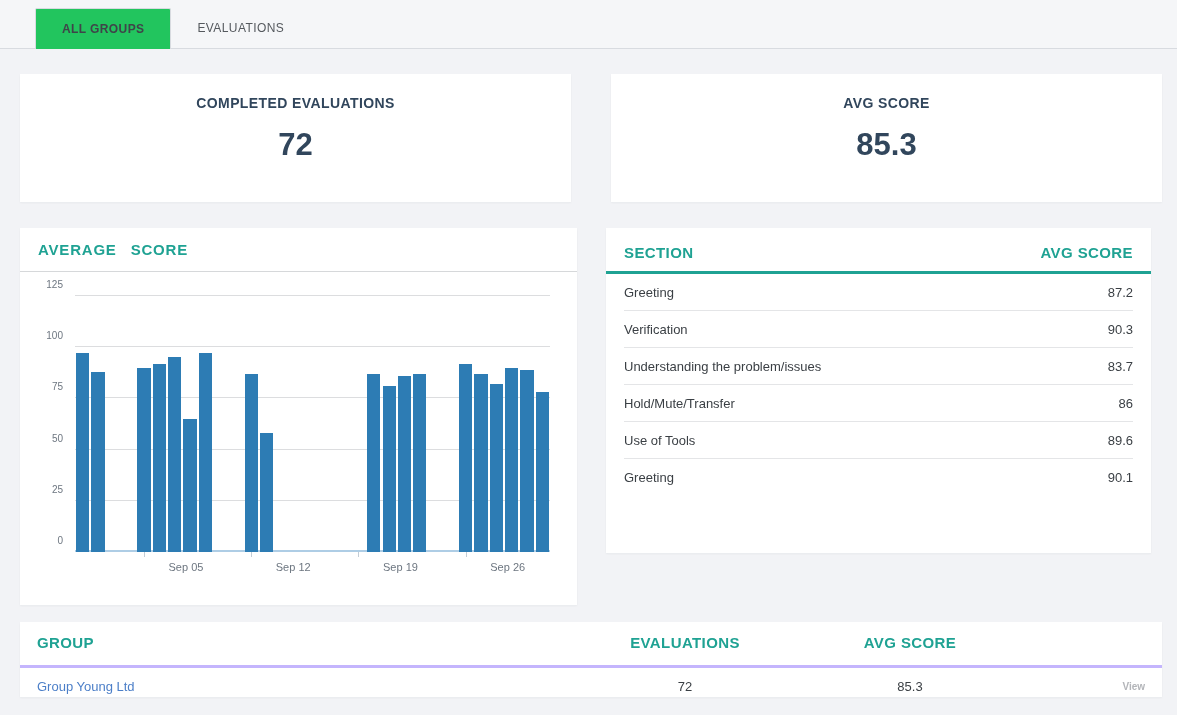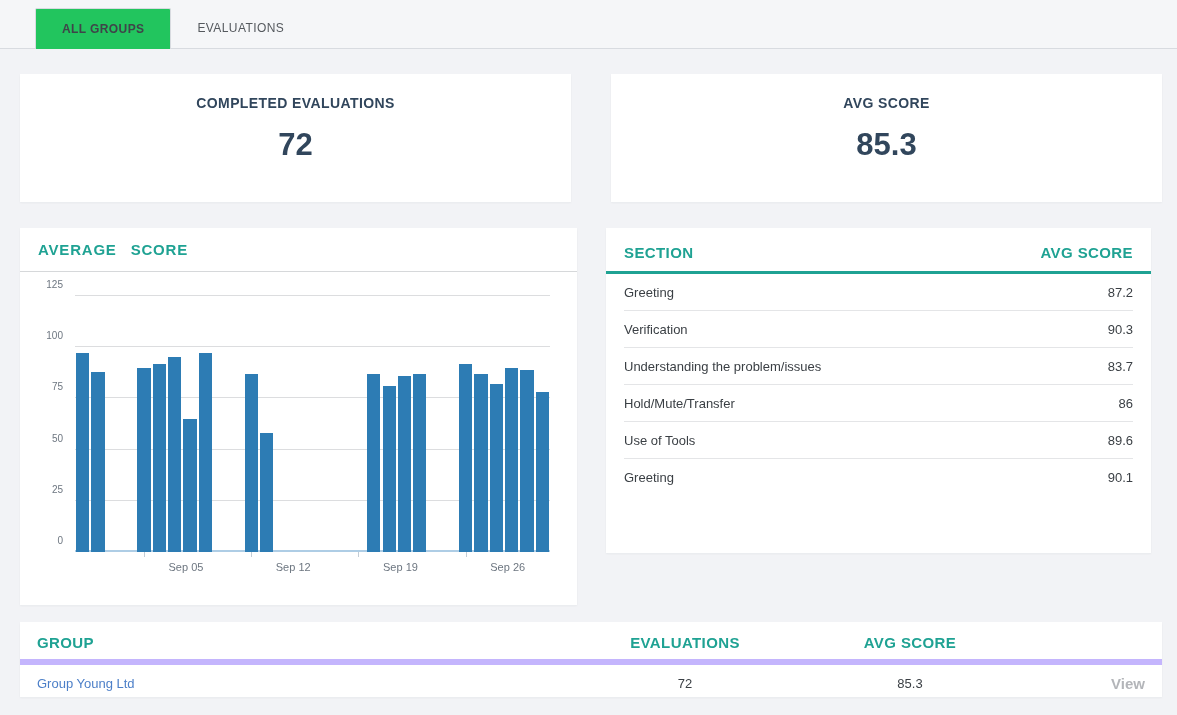--- a/index.html
+++ b/index.html
@@ -97,33 +97,33 @@
     display: flex; justify-content: space-between; align-items: center;
     height: 37px; margin: 0 18px;
     border-bottom: 1px solid #e4e5e7;
     font-size: 13px; color: #3a3f44;
   }
   .srow:last-child { border-bottom: none; }
   
   .group-card { width: 1142px; height: 75px; }
   .gthead {
     display: flex; align-items: flex-end;
-    padding: 12px 17px 8px 17px;
-    border-bottom: 6px solid #c4b5fd;
+    padding: 12px 17px 14px 17px;
+    border-bottom: 3px solid #c4b5fd;
   }
   .grow {
     display: flex; align-items: center; height: 36px; padding: 0 17px;
     font-size: 13px; color: #3a3f44;
   }
   .col-group { flex: 1; text-align: left; }
   .col-evals { width: 200px; text-align: center; }
   .col-avg   { width: 250px; text-align: center; }
   .col-action{ width: 110px; text-align: right; }
   .group-link { color: #4c7fc8; cursor: pointer; }
-  .view-link { color: #b3b5b9; font-weight: bold; font-size: 15px; cursor: pointer; }
+  .view-link { color: #b3b5b9; font-weight: bold; font-size: 10px; cursor: pointer; }
 </style>
 </head>
 <body>
 
 <div class="tabbar">
   <div class="tab active">ALL GROUPS</div>
   <div class="tab">EVALUATIONS</div>
 </div>
 
 <div class="main">

